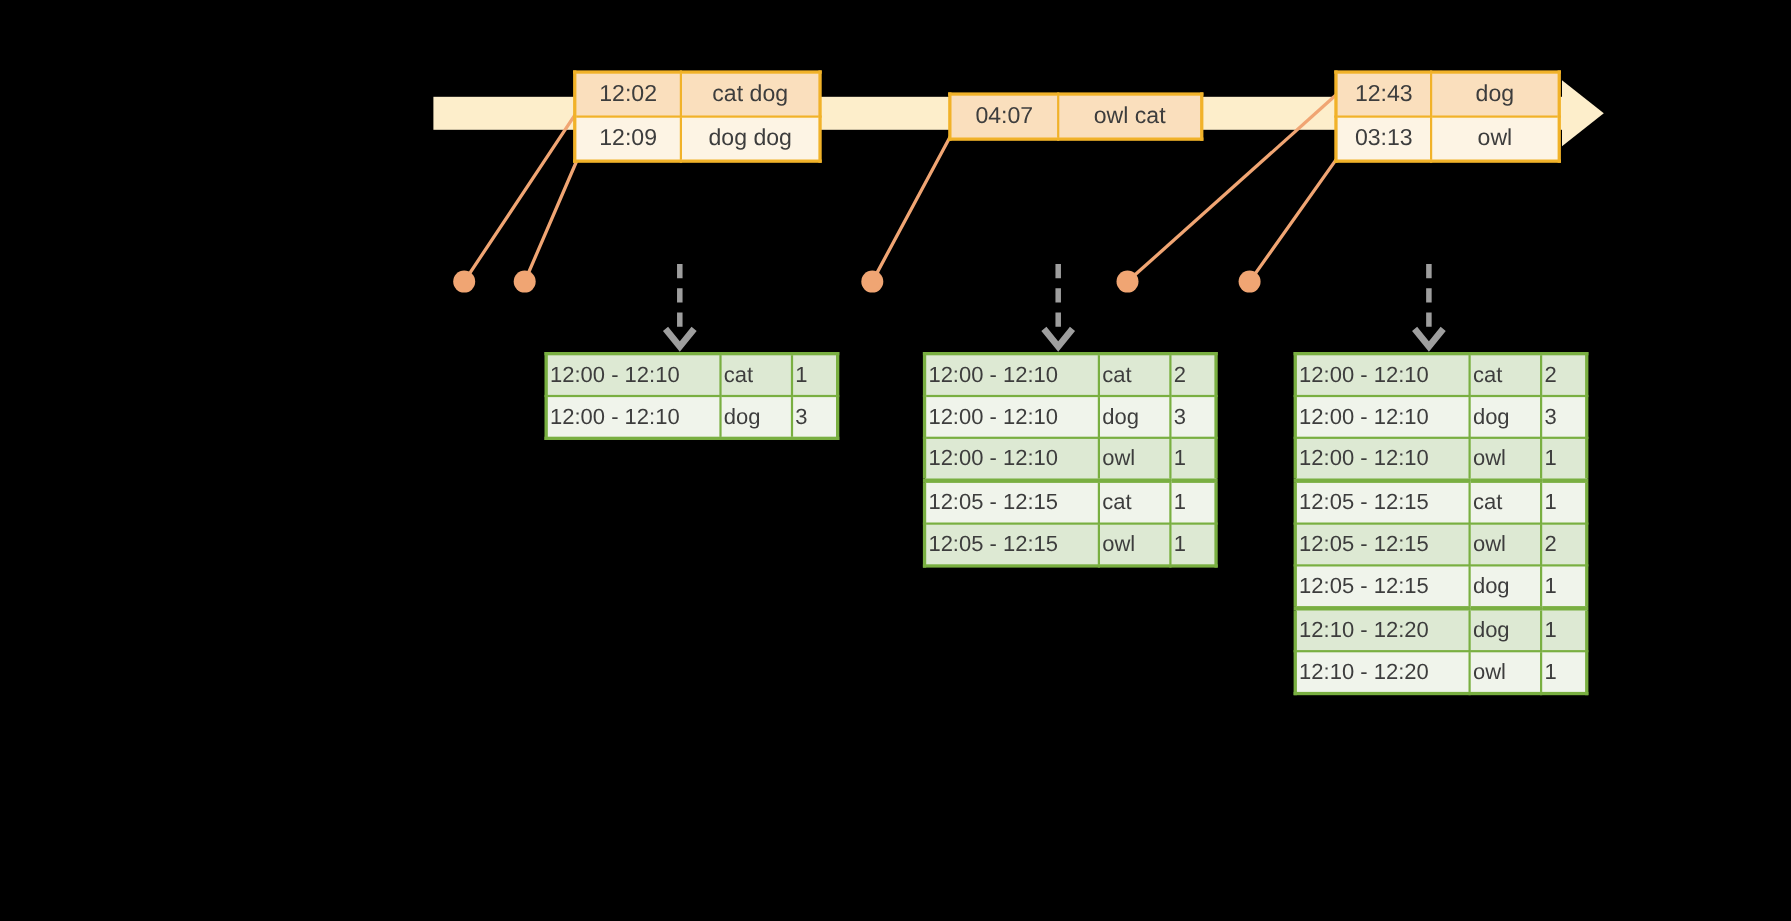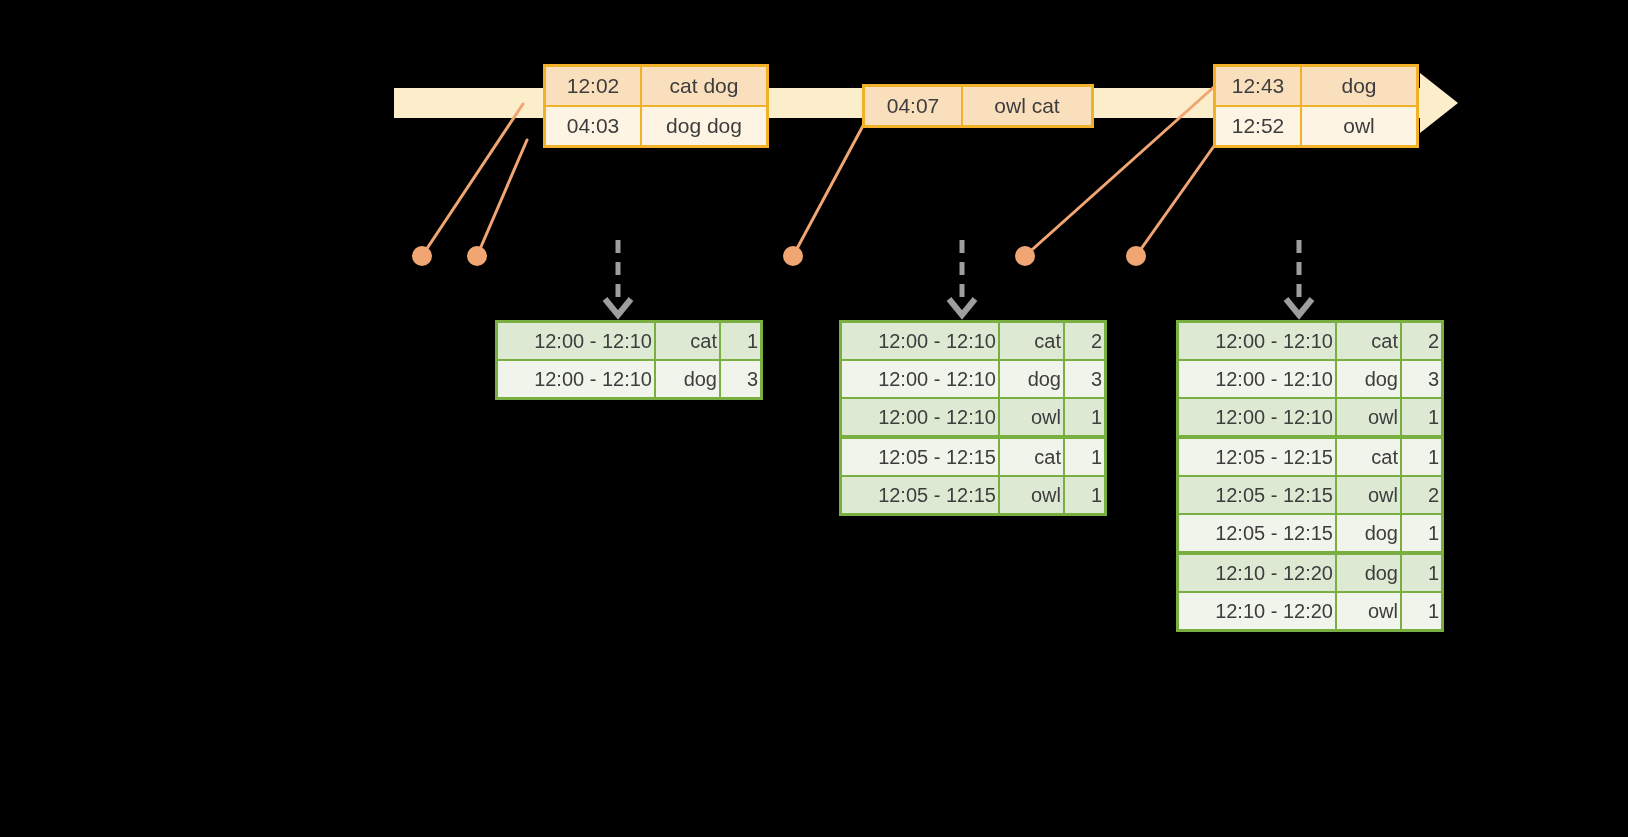--- a/index.html
+++ b/index.html
@@ -13,21 +13,21 @@
   .etable td{border:2px solid #F1B229;height:38px;text-align:center;vertical-align:middle;
              font-size:21px;color:#3D3D3D;padding:0 4px;}
   .etable tr.peach td{background:#FADFBD;}
   .etable tr.cream td{background:#FDF4E4;}
   .t1 td:first-child{width:86px}  .t1 td:last-child{width:116px}
   .t2 td:first-child{width:88px}  .t2 td:last-child{width:120px}
   .t3 td:first-child{width:76px}  .t3 td:last-child{width:106px}
 
   
   .rtable{border:3px solid #79AF41;}
-  .rtable td{border:2px solid #79AF41;height:36px;text-align:right;vertical-align:middle;
+  .rtable td{border:2px solid #79AF41;height:36px;text-align:left;vertical-align:middle;
              font-size:20px;color:#3D3D3D;padding:0 2px;}
   .rtable td:nth-child(1){width:152px}
   .rtable td:nth-child(2){width:59px}
   .rtable td:nth-child(3){width:35px}
   .rtable tr.dark td{background:#DDE9D3;}
   .rtable tr.light td{background:#F0F4EB;}
   .rtable tr.gstart td{border-top-width:4px;}
 </style>
 </head>
 <body>
@@ -64,28 +64,28 @@
         <line x1="962" y1="240" x2="962" y2="298" stroke-width="5" stroke-dasharray="13 9"></line>
         <path d="M949 299 L962 315 L975 299" stroke-width="6"></path>
       </g>
       <g>
         <line x1="1299" y1="240" x2="1299" y2="298" stroke-width="5" stroke-dasharray="13 9"></line>
         <path d="M1286 299 L1299 315 L1312 299" stroke-width="6"></path>
       </g>
     </g>
   </svg>
 
-  <table class="etable t1" style="left:543px;top:64px">
+  <table class="etable t1" style="left:521px;top:64px">
     <tbody>
         <tr class="peach">
       <td>12:02</td>
       <td>cat dog</td>
     </tr>
     <tr class="cream">
-      <td>04:03</td>
+      <td>12:09</td>
       <td>dog dog</td>
     </tr>
   </tbody>
     </table>
 
   <table class="etable t2" style="left:862px;top:84px">
     <tbody>
         <tr class="peach">
       <td>04:07</td>
       <td>owl cat</td>
@@ -93,21 +93,21 @@
   </tbody>
     </table>
 
   <table class="etable t3" style="left:1213px;top:64px">
     <tbody>
         <tr class="peach">
       <td>12:43</td>
       <td>dog</td>
     </tr>
     <tr class="cream">
-      <td>12:52</td>
+      <td>03:13</td>
       <td>owl</td>
     </tr>
   </tbody>
     </table>
 
   <table class="rtable" style="left:495px;top:320px">
     <tbody>
         <tr class="dark">
       <td>12:00 - 12:10</td>
       <td>cat</td>

